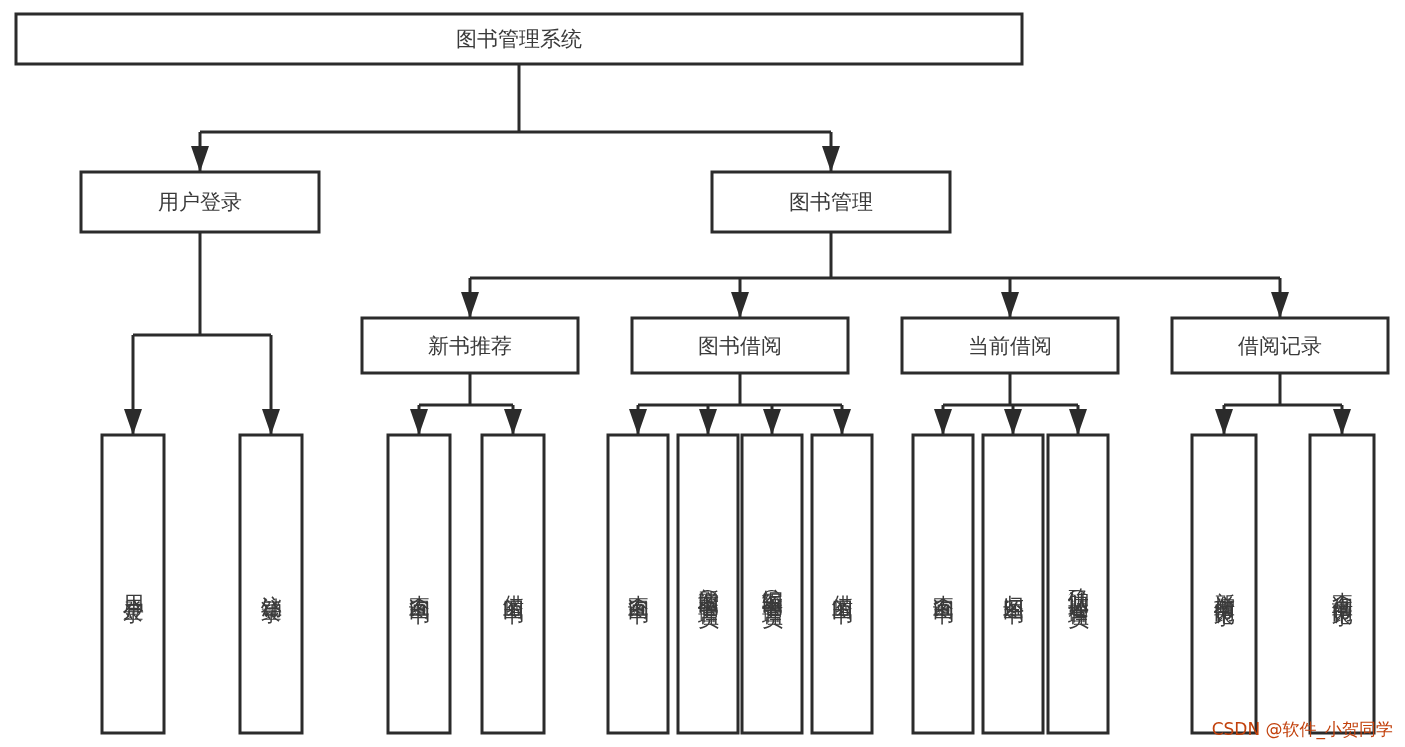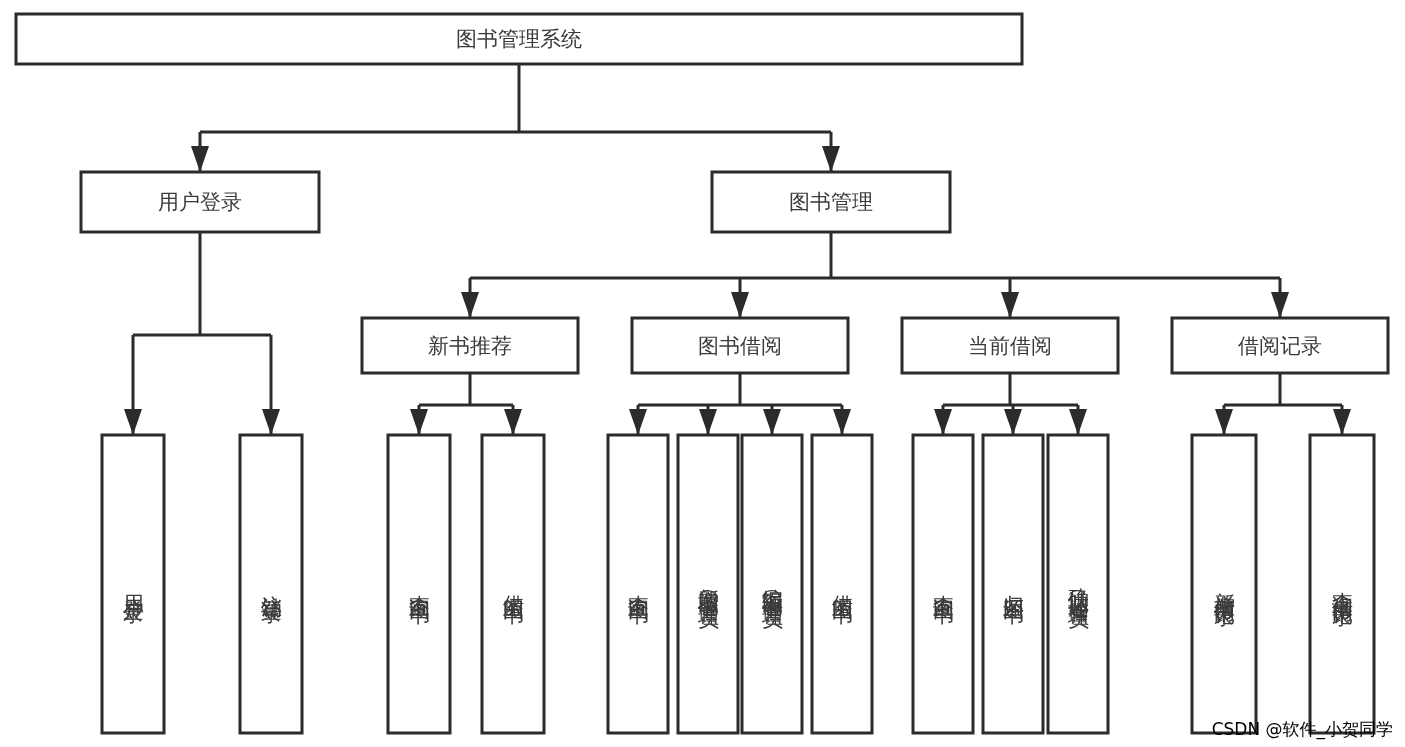--- a/index.html
+++ b/index.html
@@ -65,21 +65,21 @@
     text-align: center;
     white-space: nowrap;
     pointer-events: none;
   }
   #watermark {
     position: absolute;
     right: 12px;
     bottom: 6px;
     font-family: "DejaVu Sans", "Liberation Sans", sans-serif;
     font-size: 17px;
-    color: #000000;
+    color: #c2410c;
     white-space: nowrap;
   }
 </style>
 </head>
 <body>
 
 <div id="diagram-root">
 
   <svg id="tree-svg" viewBox="0 0 1405 747" preserveAspectRatio="none">
     <g id="connector-layer">

